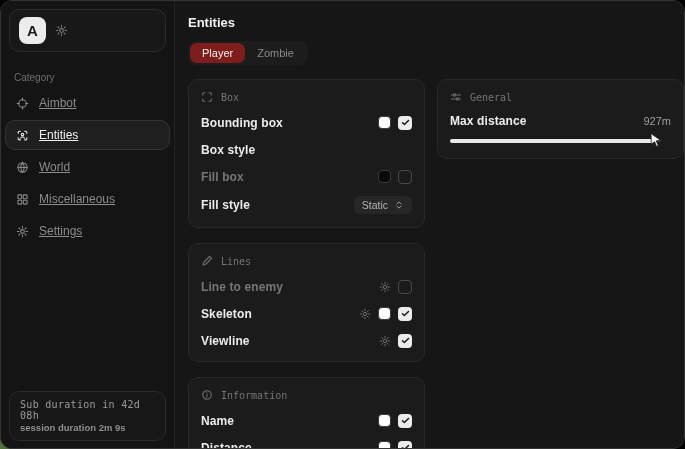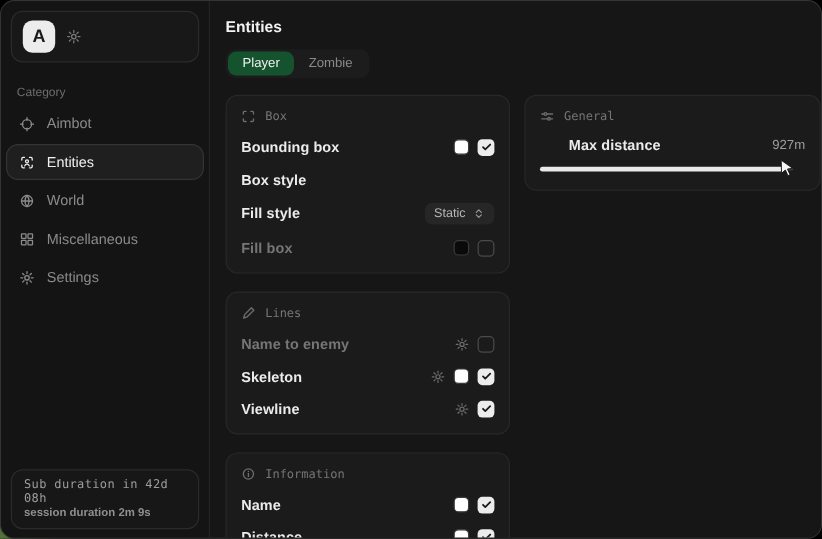--- a/index.html
+++ b/index.html
@@ -16,34 +16,34 @@
     display:flex;align-items:center;gap:9px;background:#181818;}
   .logo{width:27px;height:27px;border-radius:8px;background:#ececec;color:#1a1a1a;
     display:flex;align-items:center;justify-content:center;font-weight:bold;font-size:15px;}
   .brand-text{flex:1;line-height:1.25;}
   .brand-name{color:#f2f2f2;font-size:11px;font-weight:bold;}
   .brand-sub{color:#8a8a8a;font-size:10px;}
   .brand-gear{color:#7a7a7a;display:flex;}
   .cat-label{color:#6d6d6d;font-size:10px;margin:12px 0 4px 13px;}
   .nav{display:flex;flex-direction:column;padding:0 4px;}
   .nav-item{display:flex;align-items:flex-end;gap:10px;padding:7px 10px;margin:1px 0;
-    color:#8b8b8b;font-size:12px;border:1px solid transparent;border-radius:10px;cursor:pointer;}
+    color:#8b8b8b;font-size:12px;border:1px solid transparent;border-radius:10px;cursor:pointer;text-decoration:underline;}
   .nav-item.active{background:#1f1f1f;border-color:#343434;color:#f0f0f0;}
   .nav-item .ico{display:flex;color:inherit;}
   .sidebar-footer{margin:auto 8px 7px 8px;padding:7px 10px;border:1px solid #2b2b2b;border-radius:10px;
     background:#171717;}
   .sub-line1{font-family:"DejaVu Sans Mono",monospace;font-size:10px;color:#9c9c9c;letter-spacing:.3px;}
   .sub-line2{font-size:9.5px;color:#8f8f8f;margin-top:1px;font-weight:bold;}
 
   
   .main{flex:1;padding:14px 13px;position:relative;background:#161616;}
   .page-title{color:#f2f2f2;font-size:13px;font-weight:bold;}
   .tabs{display:inline-flex;margin-top:11px;background:#1c1c1c;border-radius:8px;padding:2px;}
   .tab{font-size:11px;padding:4px 12px;border-radius:7px;color:#8a8a8a;cursor:pointer;}
-  .tab.active{background:#14532d;color:#f0f0f0;}
+  .tab.active{background:#7f1d1d;color:#f0f0f0;}
   .cols{display:flex;gap:12px;margin-top:14px;align-items:flex-start;}
   .col{display:flex;flex-direction:column;gap:15px;}
   .col-left{width:237px;}
   .col-right{width:247px;text-align:right;}
   .card{background:#1b1b1b;border:1px solid #282828;border-radius:10px;padding:11px 12px 13px 12px;}
   .sec-head{display:flex;align-items:center;gap:8px;color:#757575;
     font-family:"DejaVu Sans Mono",monospace;font-size:10px;}
   .sec-head .ico{display:flex;color:#6e6e6e;}
   .row{display:flex;align-items:center;justify-content:space-between;margin-top:12px;min-height:15px;}
   .row-label{color:#ececec;font-size:12px;font-weight:bold;letter-spacing:.1px;}
@@ -53,21 +53,21 @@
   .checkbox{width:14px;height:14px;border-radius:4px;box-sizing:border-box;display:flex;
     align-items:center;justify-content:center;cursor:pointer;}
   .checkbox.checked{background:#ececec;color:#1a1a1a;}
   .checkbox.unchecked{border:1px solid #4a4a4a;background:transparent;color:transparent;}
   .gear-btn{color:#6e6e6e;display:flex;cursor:pointer;}
   .dropdown{display:flex;align-items:center;gap:6px;background:#262626;border-radius:6px;
     padding:3px 8px;color:#b5b5b5;font-size:10.5px;cursor:pointer;}
   .dropdown .ico{display:flex;color:#9a9a9a;}
 
   
-  .slider-row{display:flex;align-items:center;justify-content:space-between;margin-top:11px;margin-left:24px;}
+  .slider-row{display:flex;align-items:center;justify-content:space-between;margin-top:11px;}
   .slider-value{color:#9d9d9d;font-size:11px;}
   .slider{position:relative;margin-top:9px;height:8px;}
   .slider-track{position:absolute;top:3px;left:0;right:10px;height:2px;background:#3c3c3c;border-radius:2px;}
   .slider-fill{position:absolute;top:2px;left:0;height:4px;background:#e9e9e9;border-radius:2px;}
   .cursor{position:absolute;top:-4px;z-index:5;}
   svg{display:block;}
 </style>
 </head>
 <body>
 
@@ -173,50 +173,50 @@
                 <svg width="9" height="9" viewBox="0 0 24 24" fill="none" stroke="currentColor" stroke-width="4" stroke-linecap="round" stroke-linejoin="round">
                     <path d="M4 12.5l5 5L20 6.5"></path>
                   </svg>
               </span>
             </span>
           </div>
           <div class="row">
             <span class="row-label">Box style</span>
           </div>
           <div class="row">
+            <span class="row-label dim">Fill box</span>
+            <span class="ctrls">
+              <span class="swatch" style="background: rgb(10, 10, 10);"></span>
+              <span class="checkbox unchecked"></span>
+            </span>
+          </div>
+          <div class="row">
             <span class="row-label">Fill style</span>
             <span class="dropdown">
               <span>Static</span>
               <span class="ico">
                 <svg width="10" height="10" viewBox="0 0 24 24" fill="none" stroke="currentColor" stroke-width="2.4" stroke-linecap="round" stroke-linejoin="round">
                     <path d="M7 9.5l5-5 5 5M7 14.5l5 5 5-5"></path>
                   </svg>
               </span>
             </span>
           </div>
-          <div class="row">
-            <span class="row-label dim">Fill box</span>
-            <span class="ctrls">
-              <span class="swatch" style="background: rgb(10, 10, 10);"></span>
-              <span class="checkbox unchecked"></span>
-            </span>
-          </div>
         </div>
 
         <div class="card">
           <div class="sec-head">
             <span class="ico">
               <svg width="12" height="12" viewBox="0 0 24 24" fill="none" stroke="currentColor" stroke-width="2.2" stroke-linecap="round" stroke-linejoin="round">
                   <path d="M4 20l2-6L17 3l4 4L10 18l-6 2z"></path>
                 </svg>
             </span>
             <span>Lines</span>
           </div>
           <div class="row">
-            <span class="row-label dim">Name to enemy</span>
+            <span class="row-label dim">Line to enemy</span>
             <span class="ctrls">
               <span class="gear-btn">
                 <svg width="12" height="12" viewBox="0 0 24 24" fill="none" stroke="currentColor" stroke-width="2" stroke-linecap="round">
                     <circle cx="12" cy="12" r="3.4"></circle>
                     <path d="M12 2.5v3M12 18.5v3M2.5 12h3M18.5 12h3M5.3 5.3l2.1 2.1M16.6 16.6l2.1 2.1M18.7 5.3l-2.1 2.1M7.4 16.6l-2.1 2.1"></path>
                   </svg>
               </span>
               <span class="checkbox unchecked"></span>
             </span>
           </div>

